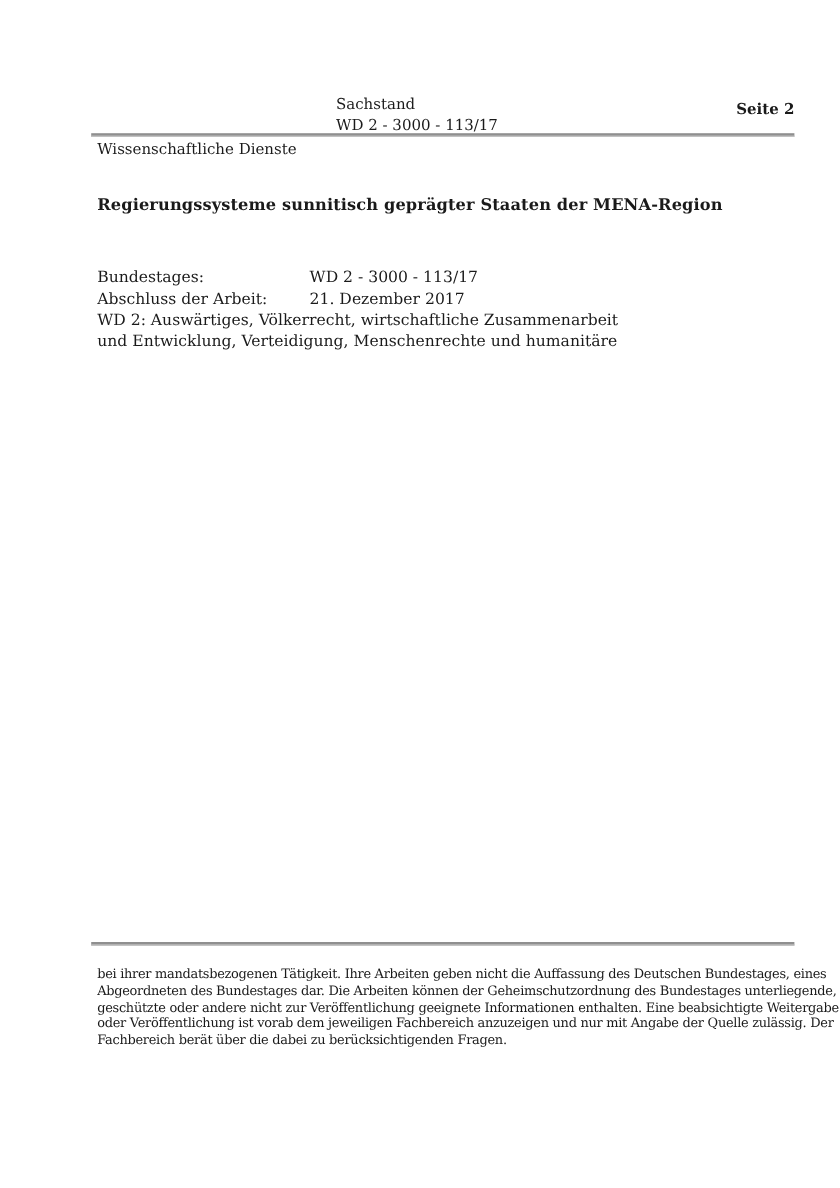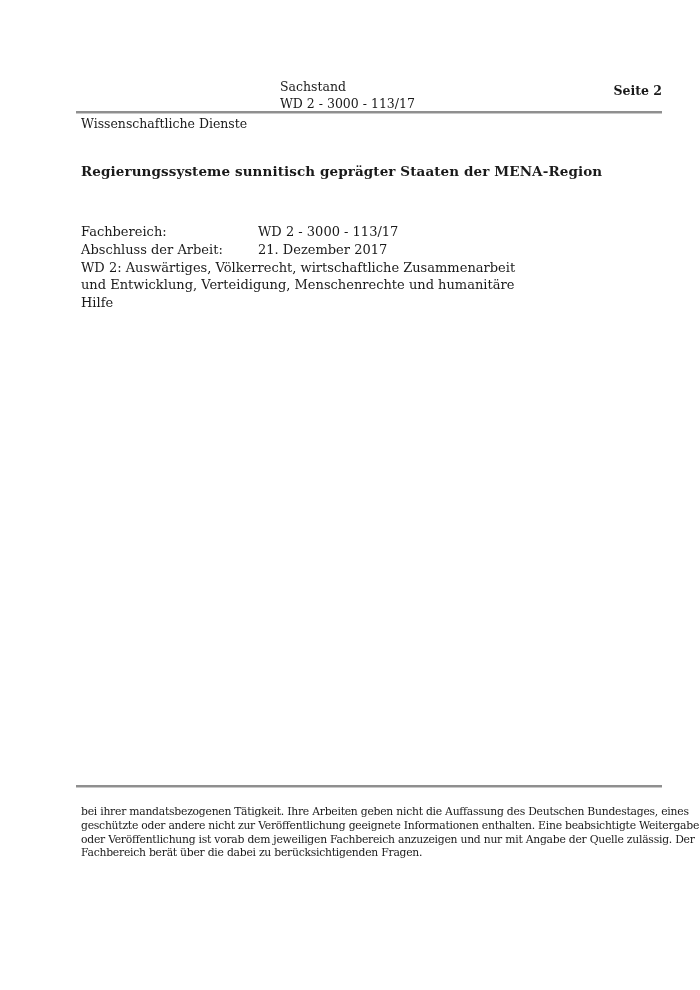--- a/index.html
+++ b/index.html
@@ -71,32 +71,32 @@
 <div class="abs hdr-mid">
   <div>Sachstand</div>
   <div>WD 2 - 3000 - 113/17</div>
 </div>
 <div class="abs hdr-page">Seite 2</div>
 <div class="abs rule rule-header"></div>
 
 <div class="abs doc-title">Regierungssysteme sunnitisch geprägter Staaten der MENA-Region</div>
 
 <div class="abs fields">
-  <div class="flabel">Fachbereich:</div>
+  <div class="flabel">Bundestages:</div>
   <div class="fvalue">WD 2 - 3000 - 113/17</div>
 
   <div class="flabel">Abschluss der Arbeit:</div>
   <div class="fvalue">21. Dezember 2017</div>
 
   <div class="fvalue">
     <div>WD 2: Auswärtiges, Völkerrecht, wirtschaftliche Zusammenarbeit</div>
     <div>und Entwicklung, Verteidigung, Menschenrechte und humanitäre</div>
-    <div>Hilfe</div>
   </div>
 </div>
 
 <div class="abs rule rule-footer"></div>
 <div class="abs footer-text">
   <div>bei ihrer mandatsbezogenen Tätigkeit. Ihre Arbeiten geben nicht die Auffassung des Deutschen Bundestages, eines</div>
+  <div>Abgeordneten des Bundestages dar. Die Arbeiten können der Geheimschutzordnung des Bundestages unterliegende,</div>
   <div>geschützte oder andere nicht zur Veröffentlichung geeignete Informationen enthalten. Eine beabsichtigte Weitergabe</div>
   <div>oder Veröffentlichung ist vorab dem jeweiligen Fachbereich anzuzeigen und nur mit Angabe der Quelle zulässig. Der</div>
   <div>Fachbereich berät über die dabei zu berücksichtigenden Fragen.</div>
 </div>
 
 </body></html>

